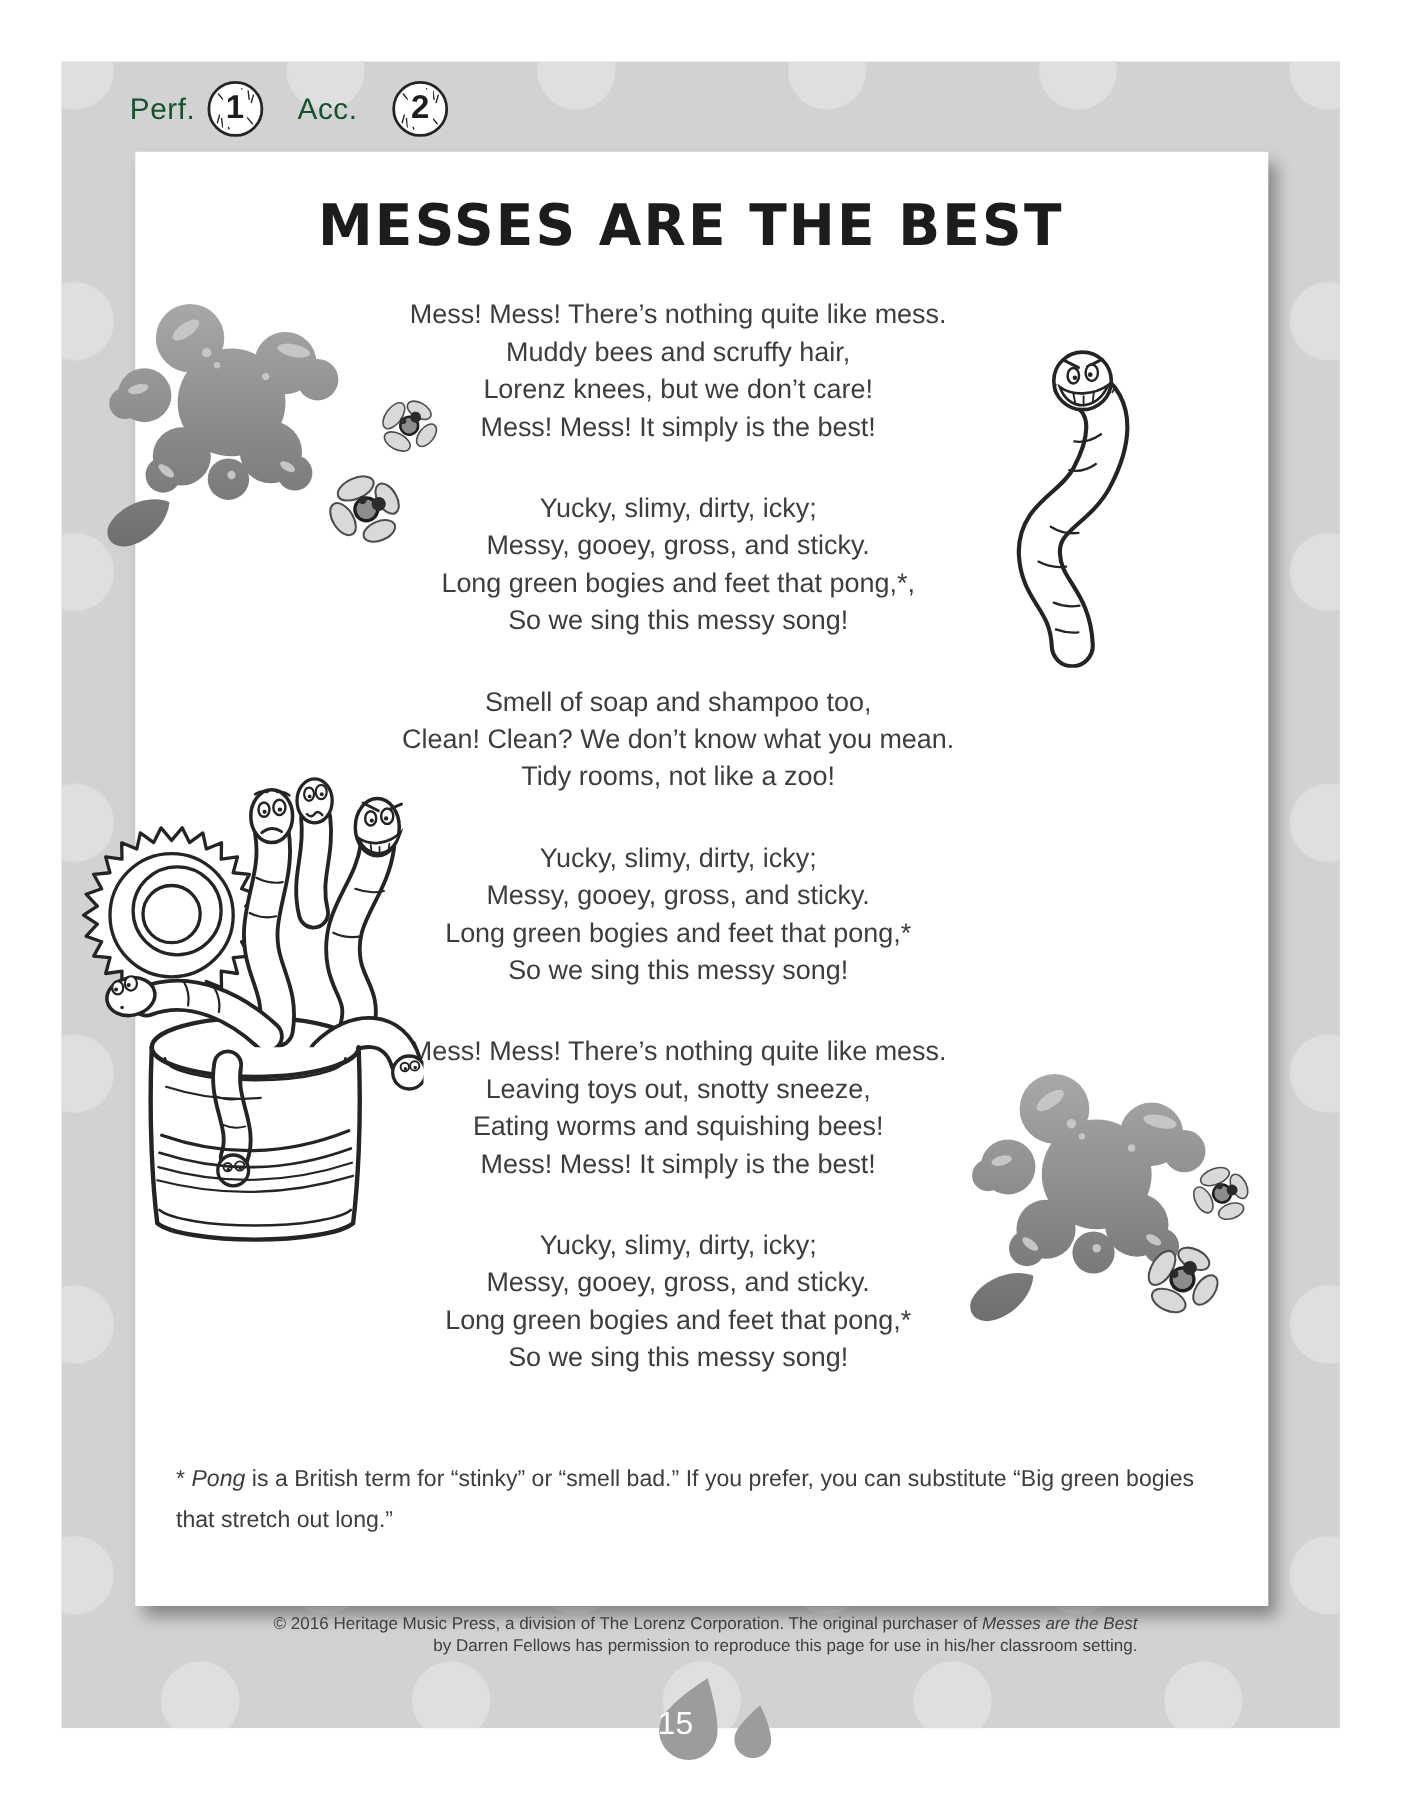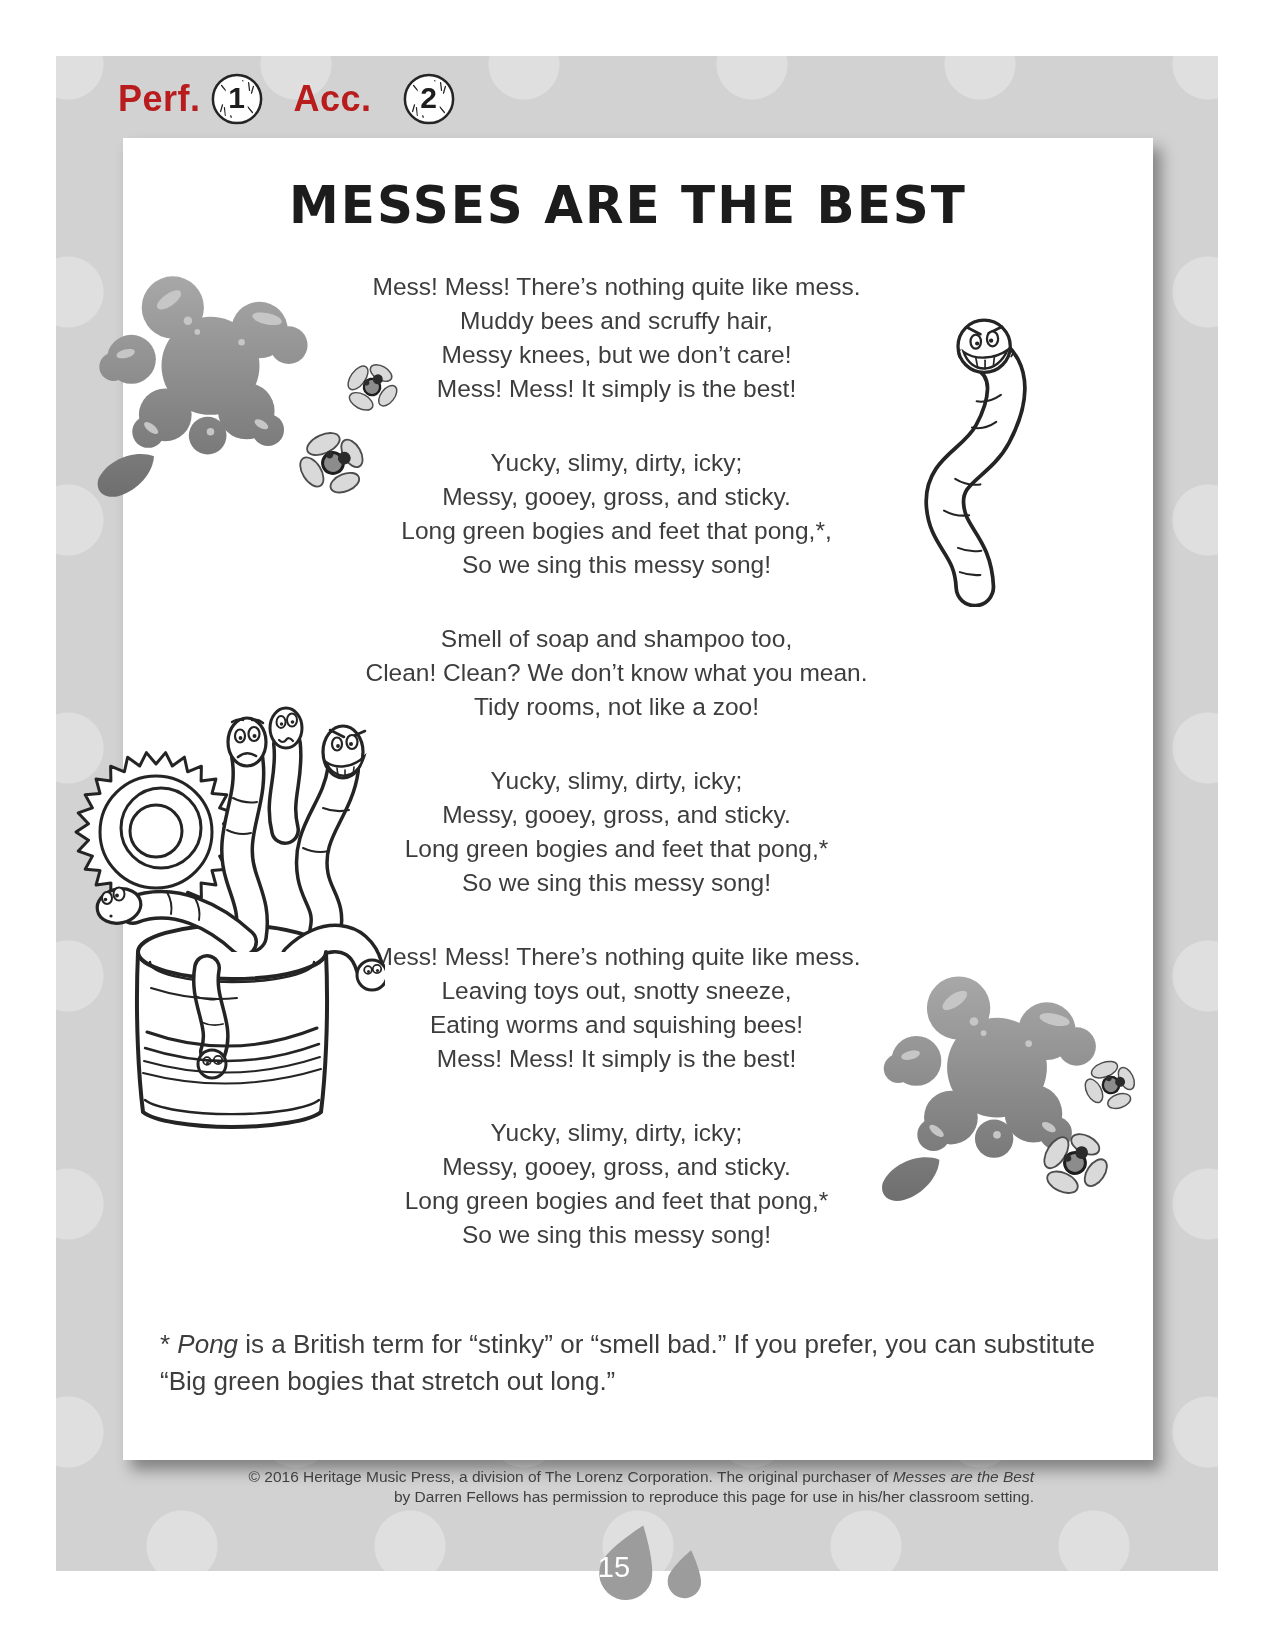--- a/index.html
+++ b/index.html
@@ -15,35 +15,35 @@
         background-color:var(--band-gray,#d2d2d2);
         background-image:
           radial-gradient(circle, var(--dot-gray,#dfdfdf) 35px, rgba(0,0,0,0) 36px),
           radial-gradient(circle, var(--dot-gray,#dfdfdf) 35px, rgba(0,0,0,0) 36px);
         background-size:228px 228px,228px 228px;
         background-position:12px 8px,126px 122px;z-index:1}
   .page-panel{position:absolute;left:123px;top:138px;width:1030px;height:1322px;background:#fff;
         box-shadow:8px 10px 14px rgba(0,0,0,.38);z-index:2}
   
   .cdrow{position:absolute;left:118px;top:70px;height:58px;display:flex;align-items:center;z-index:4}
-  .cdrow .lbl{font-weight:bold;font-size:36px;color:#b91c1c;letter-spacing:.5px}
+  .cdrow .lbl{font-weight:normal;font-size:27px;color:#14532d;letter-spacing:.5px}
   .cd{position:relative;width:54px;height:54px;margin-left:9px}
   .cd.second{margin-left:30px}
   .cd svg{position:absolute;inset:0}
   .cd .num{position:absolute;left:50%;top:50%;transform:translate(-50%,-52%);
            background:#fff;padding:0 3px;font-weight:bold;font-size:30px;color:#1d1d1d;line-height:34px}
   
   .song-title{position:absolute;left:0;right:20px;top:38px;text-align:center;z-index:5;
       font-family:"DejaVu Sans",sans-serif;font-weight:bold;font-size:50px;letter-spacing:2px;
       color:var(--title-ink,#1c1c1c);transform:scaleY(1.04)}
   .lyrics{position:absolute;left:1px;right:44px;top:132px;text-align:center;z-index:5;
       font-size:24.5px;line-height:34px;color:var(--ink,#3d3d3d)}
   .stanza{margin-bottom:40px}
   .footnote{position:absolute;left:37px;width:960px;top:1188px;z-index:5;
-      font-size:26px;line-height:37px;color:var(--ink,#3d3d3d);text-align:left}
+      font-size:21px;line-height:37px;color:var(--ink,#3d3d3d);text-align:left}
   .footnote i{font-style:italic}
   
   .copyright{position:absolute;left:242px;top:1467px;width:792px;text-align:right;z-index:3;
       font-size:15.5px;line-height:20px;color:#3f3f3f}
   .copyright i{font-style:italic}
   .pagedrop{position:absolute;z-index:4}
   .pagenum{position:absolute;left:588px;top:1551px;width:52px;text-align:center;z-index:5;
       color:#fff;font-weight:normal;font-size:29px}
   
   .art{position:absolute;z-index:3}
@@ -59,21 +59,21 @@
 <div class="sheet">
 
   <div class="band"></div>
   <div class="page-panel">
     <div class="song-title">MESSES ARE THE BEST</div>
 
     <div class="lyrics">
       <div class="stanza">
         <div>Mess! Mess! There’s nothing quite like mess.</div>
         <div>Muddy bees and scruffy hair,</div>
-        <div>Messy knees, but we don’t care!</div>
+        <div>Lorenz knees, but we don’t care!</div>
         <div>Mess! Mess! It simply is the best!</div>
       </div>
       <div class="stanza">
         <div>Yucky, slimy, dirty, icky;</div>
         <div>Messy, gooey, gross, and sticky.</div>
         <div>Long green bogies and feet that pong,*,</div>
         <div>So we sing this messy song!</div>
       </div>
       <div class="stanza">
         <div>Smell of soap and shampoo too,</div>

